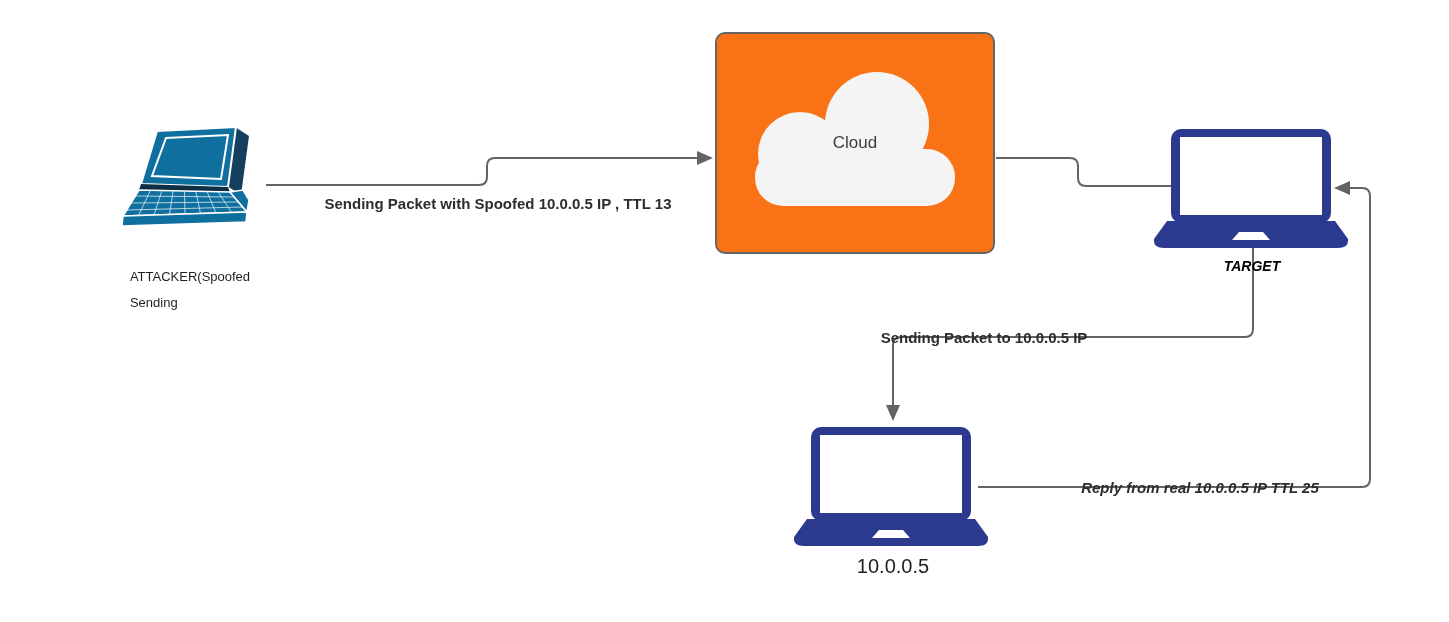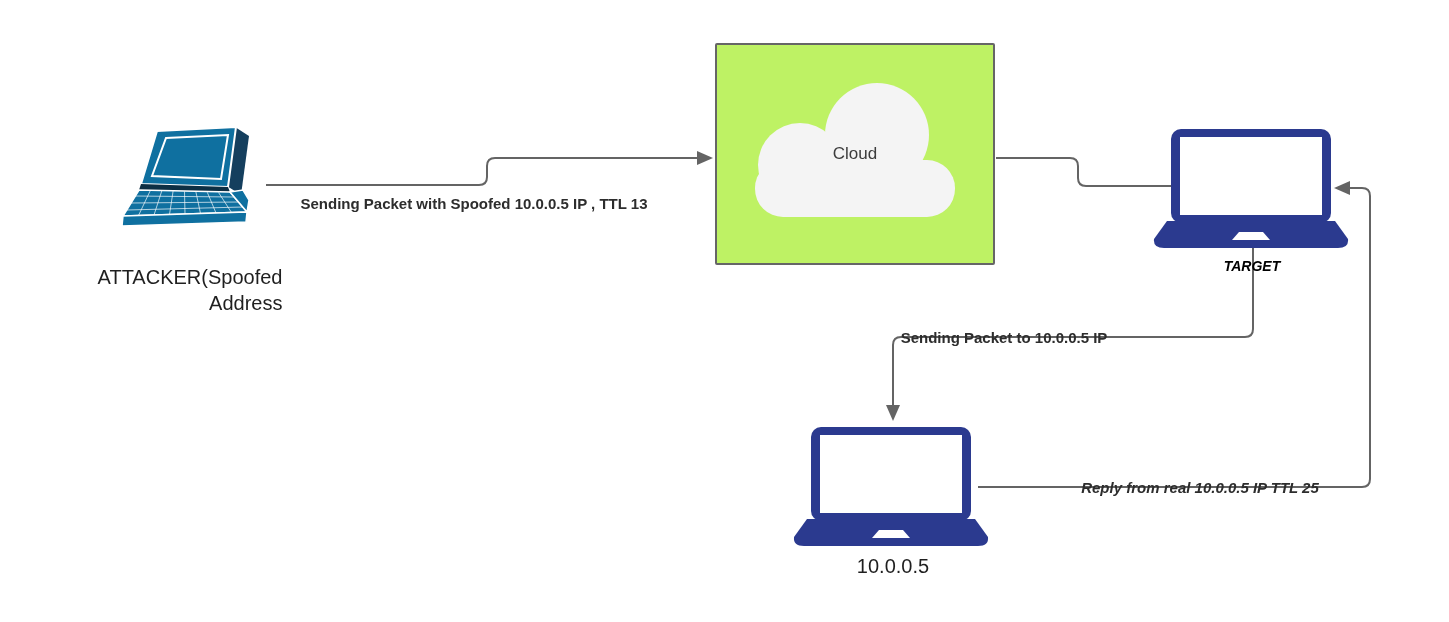--- a/index.html
+++ b/index.html
@@ -6,48 +6,48 @@
   .canvas{
     position:relative;
     width:1449px;height:622px;
     background:#ffffff;
     font-family:"Liberation Sans", sans-serif;
     overflow:hidden;
   }
   .edges-layer{position:absolute;left:0;top:0;width:1449px;height:622px;}
   .node{position:absolute;}
   .cloud-box{
-    position:absolute;left:715px;top:43px;
+    position:absolute;left:715px;top:32px;
     width:276px;height:218px;
-    background:#bef264;
+    background:#f97316;
     border:2px solid #666666;
-    border-radius:2px;
+    border-radius:10px;
   }
   .cloud-label{
     position:absolute;left:138px;top:109px;
     transform:translate(-50%,-50%);
     font-size:17px;color:#3c3c3c;white-space:nowrap;
   }
   .node-label{
     position:absolute;transform:translate(-50%,-50%);
     white-space:nowrap;color:#1f1f1f;
   }
   .attacker-label{
     position:absolute;left:190px;top:290px;
     transform:translate(-50%,-50%);
-    text-align:right;font-size:20px;line-height:26px;color:#1f1f1f;
+    text-align:left;font-size:13px;line-height:26px;color:#1f1f1f;
   }
   .target-label{left:1252px;top:266px;font-size:14px;font-weight:bold;font-style:italic;color:#000;}
   .realhost-label{left:893px;top:566px;font-size:20px;}
   .edge-label{
     position:absolute;transform:translate(-50%,-50%);
     font-size:15px;font-weight:bold;color:#2d2d2d;white-space:nowrap;
   }
-  .edge-label-a{left:474px;top:203px;}
-  .edge-label-c{left:984px;top:337px;margin-left:20px;}
+  .edge-label-a{left:498px;top:203px;}
+  .edge-label-c{left:984px;top:337px;}
   .edge-label-d{left:1200px;top:487px;font-style:italic;}
 </style>
 </head>
 <body>
 
 <div class="canvas">
 
   <svg class="edges-layer" width="1449" height="622" viewBox="0 0 1449 622">
     <g stroke="#646464" stroke-width="2" fill="none">
       <path d="M 266 185 L 479 185 Q 487 185 487 177 L 487 166 Q 487 158 495 158 L 699 158"></path>
@@ -79,21 +79,21 @@
                M37.4,64.4 L25.5,89.5 M48.8,64.8 L41,89 M60.1,65.1 L56.5,88.5
                M71.5,65.5 L72,88 M82.9,65.9 L87.5,87.5 M94.3,66.3 L103,87 M105.6,66.6 L118.5,86.5" stroke="#ffffff" stroke-width="0.8" opacity="0.85" fill="none"></path>
 
       <polygon points="10,90 134,86 133,96 9,100" fill="#0f70a0" stroke="#ffffff" stroke-width="1.5"></polygon>
 
       <polygon points="117,66 130,64 136,74 134,86" fill="#0f70a0" stroke="#ffffff" stroke-width="1.5"></polygon>
     </svg>
   </div>
   <div class="attacker-label">
     <div>ATTACKER(Spoofed</div>
-    <div>Address</div>
+    <div>Sending</div>
   </div>
 
   <div class="cloud-box">
     <svg width="276" height="218" viewBox="0 0 276 218" style="position:absolute;left:0;top:0;">
       <g fill="#f4f4f4">
         <circle cx="160" cy="90" r="52"></circle>
         <circle cx="83" cy="120" r="42"></circle>
         <rect x="38" y="115" width="200" height="57" rx="28"></rect>
       </g>
     </svg>

